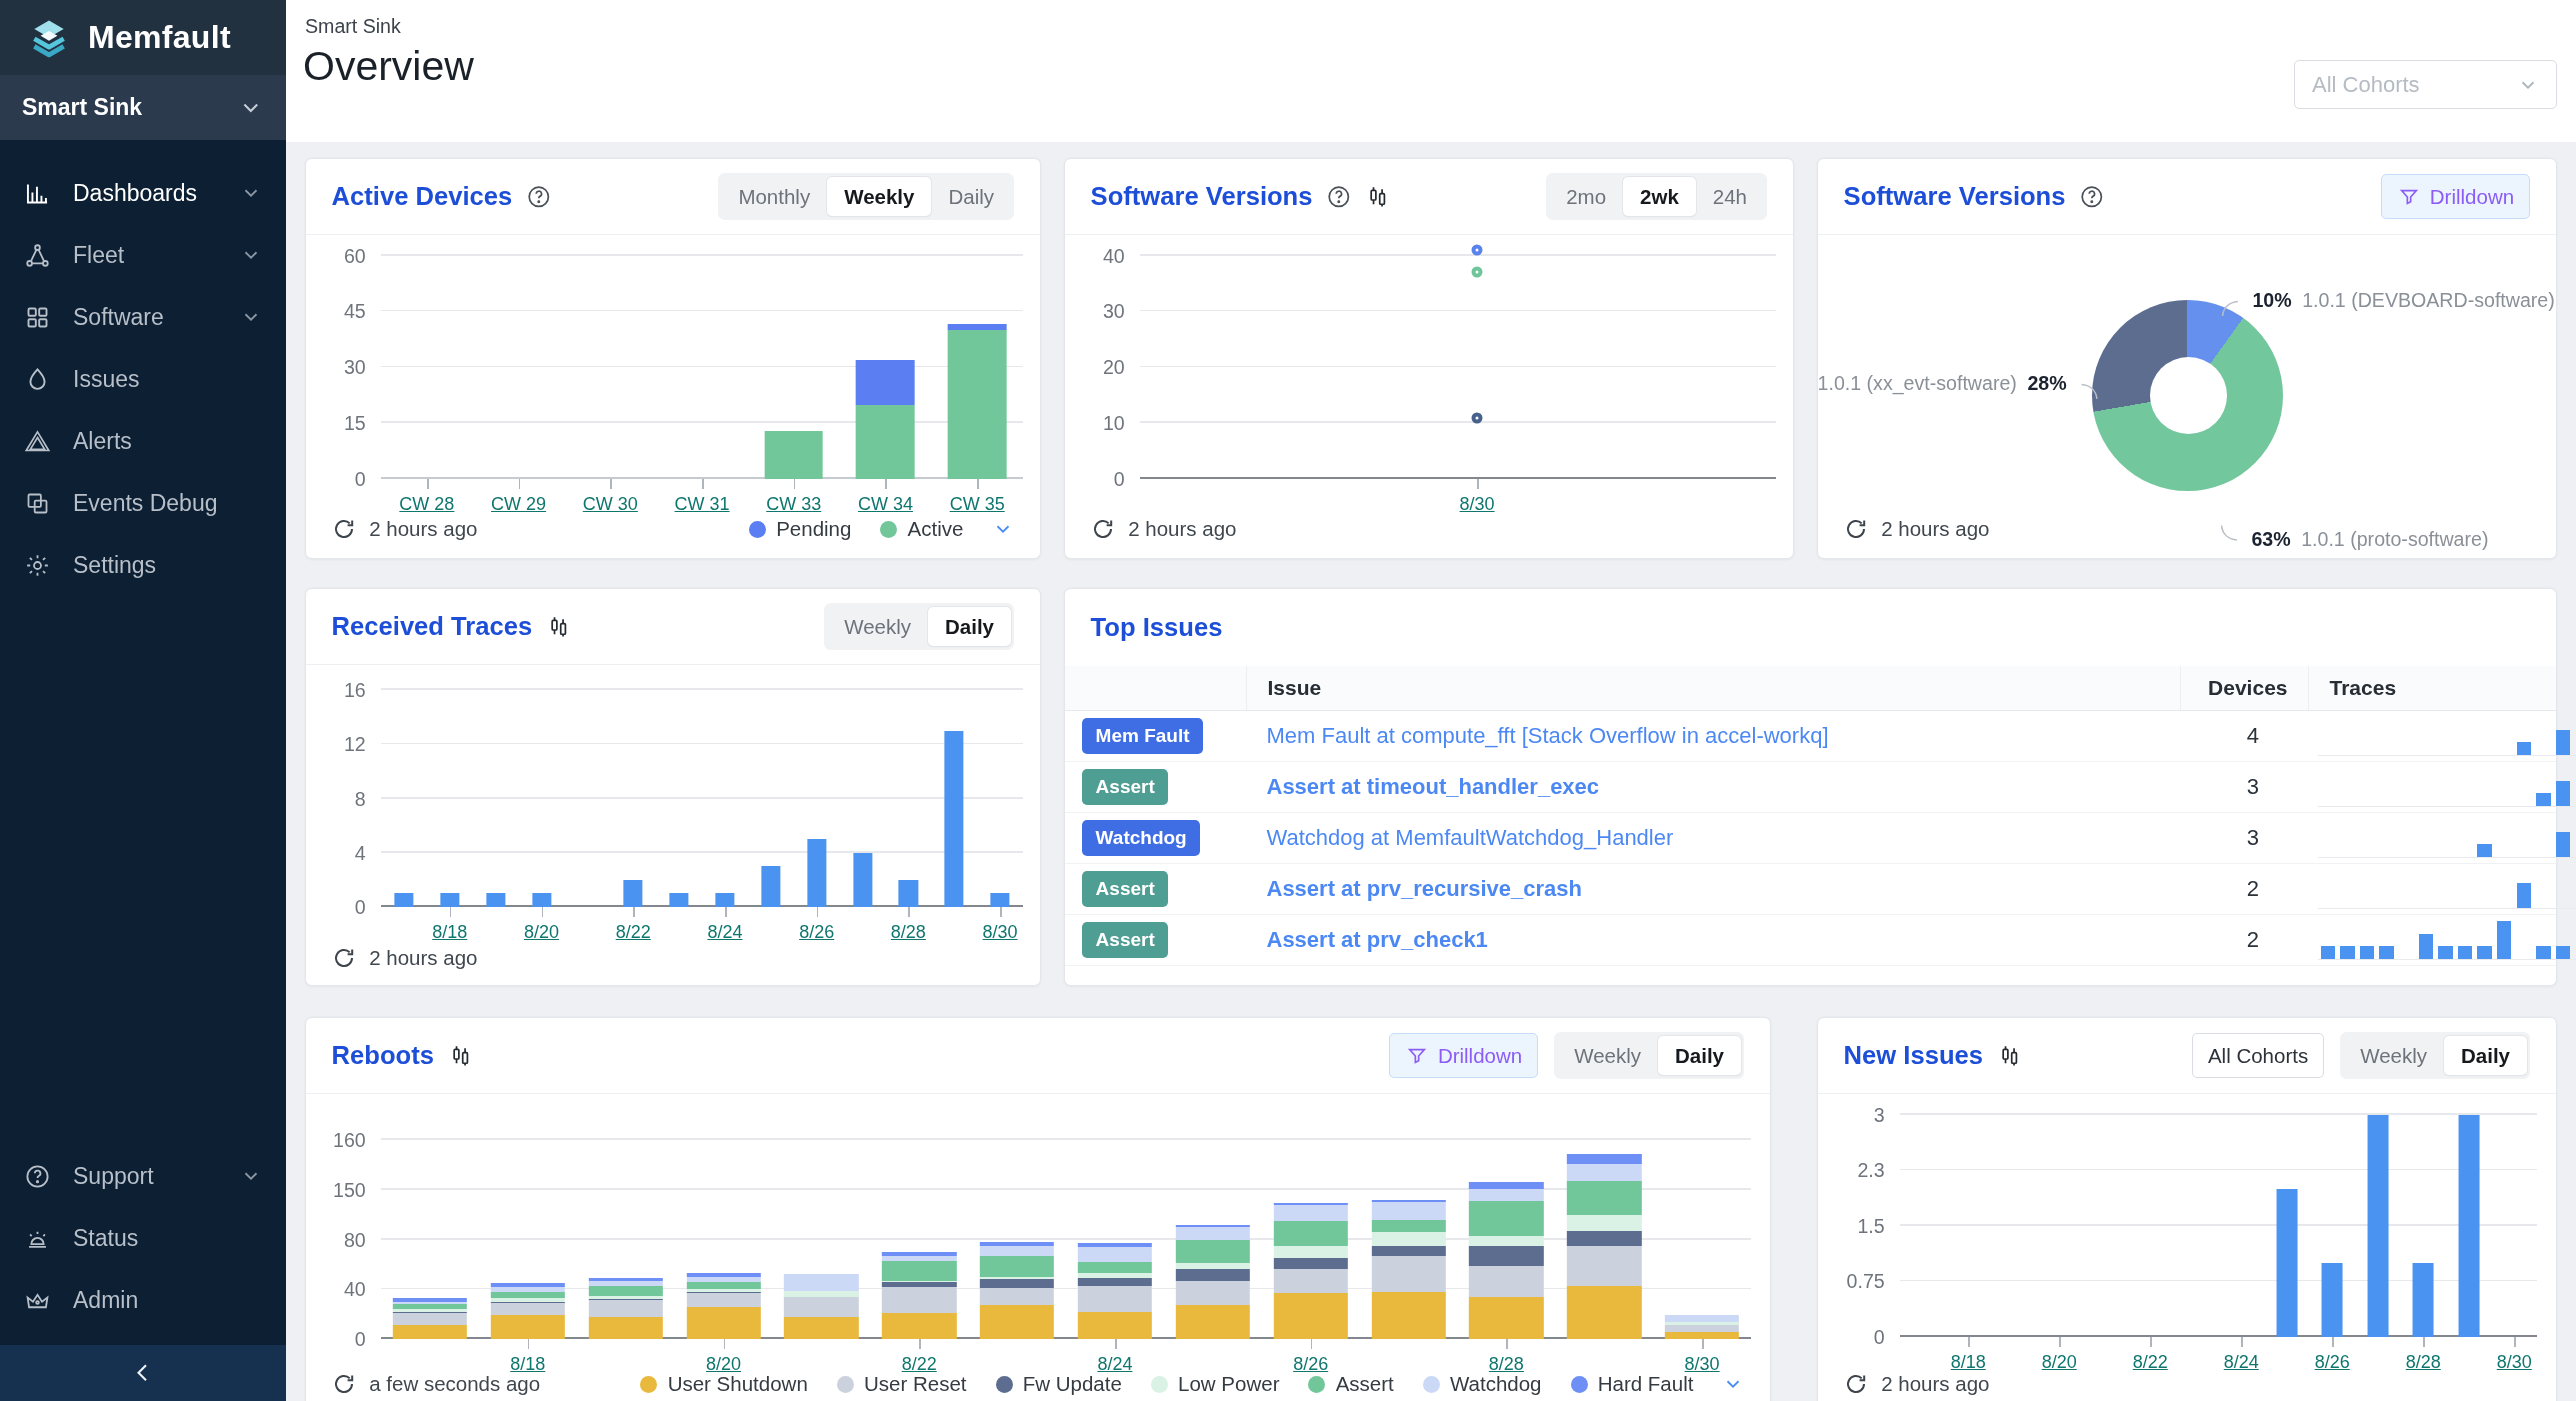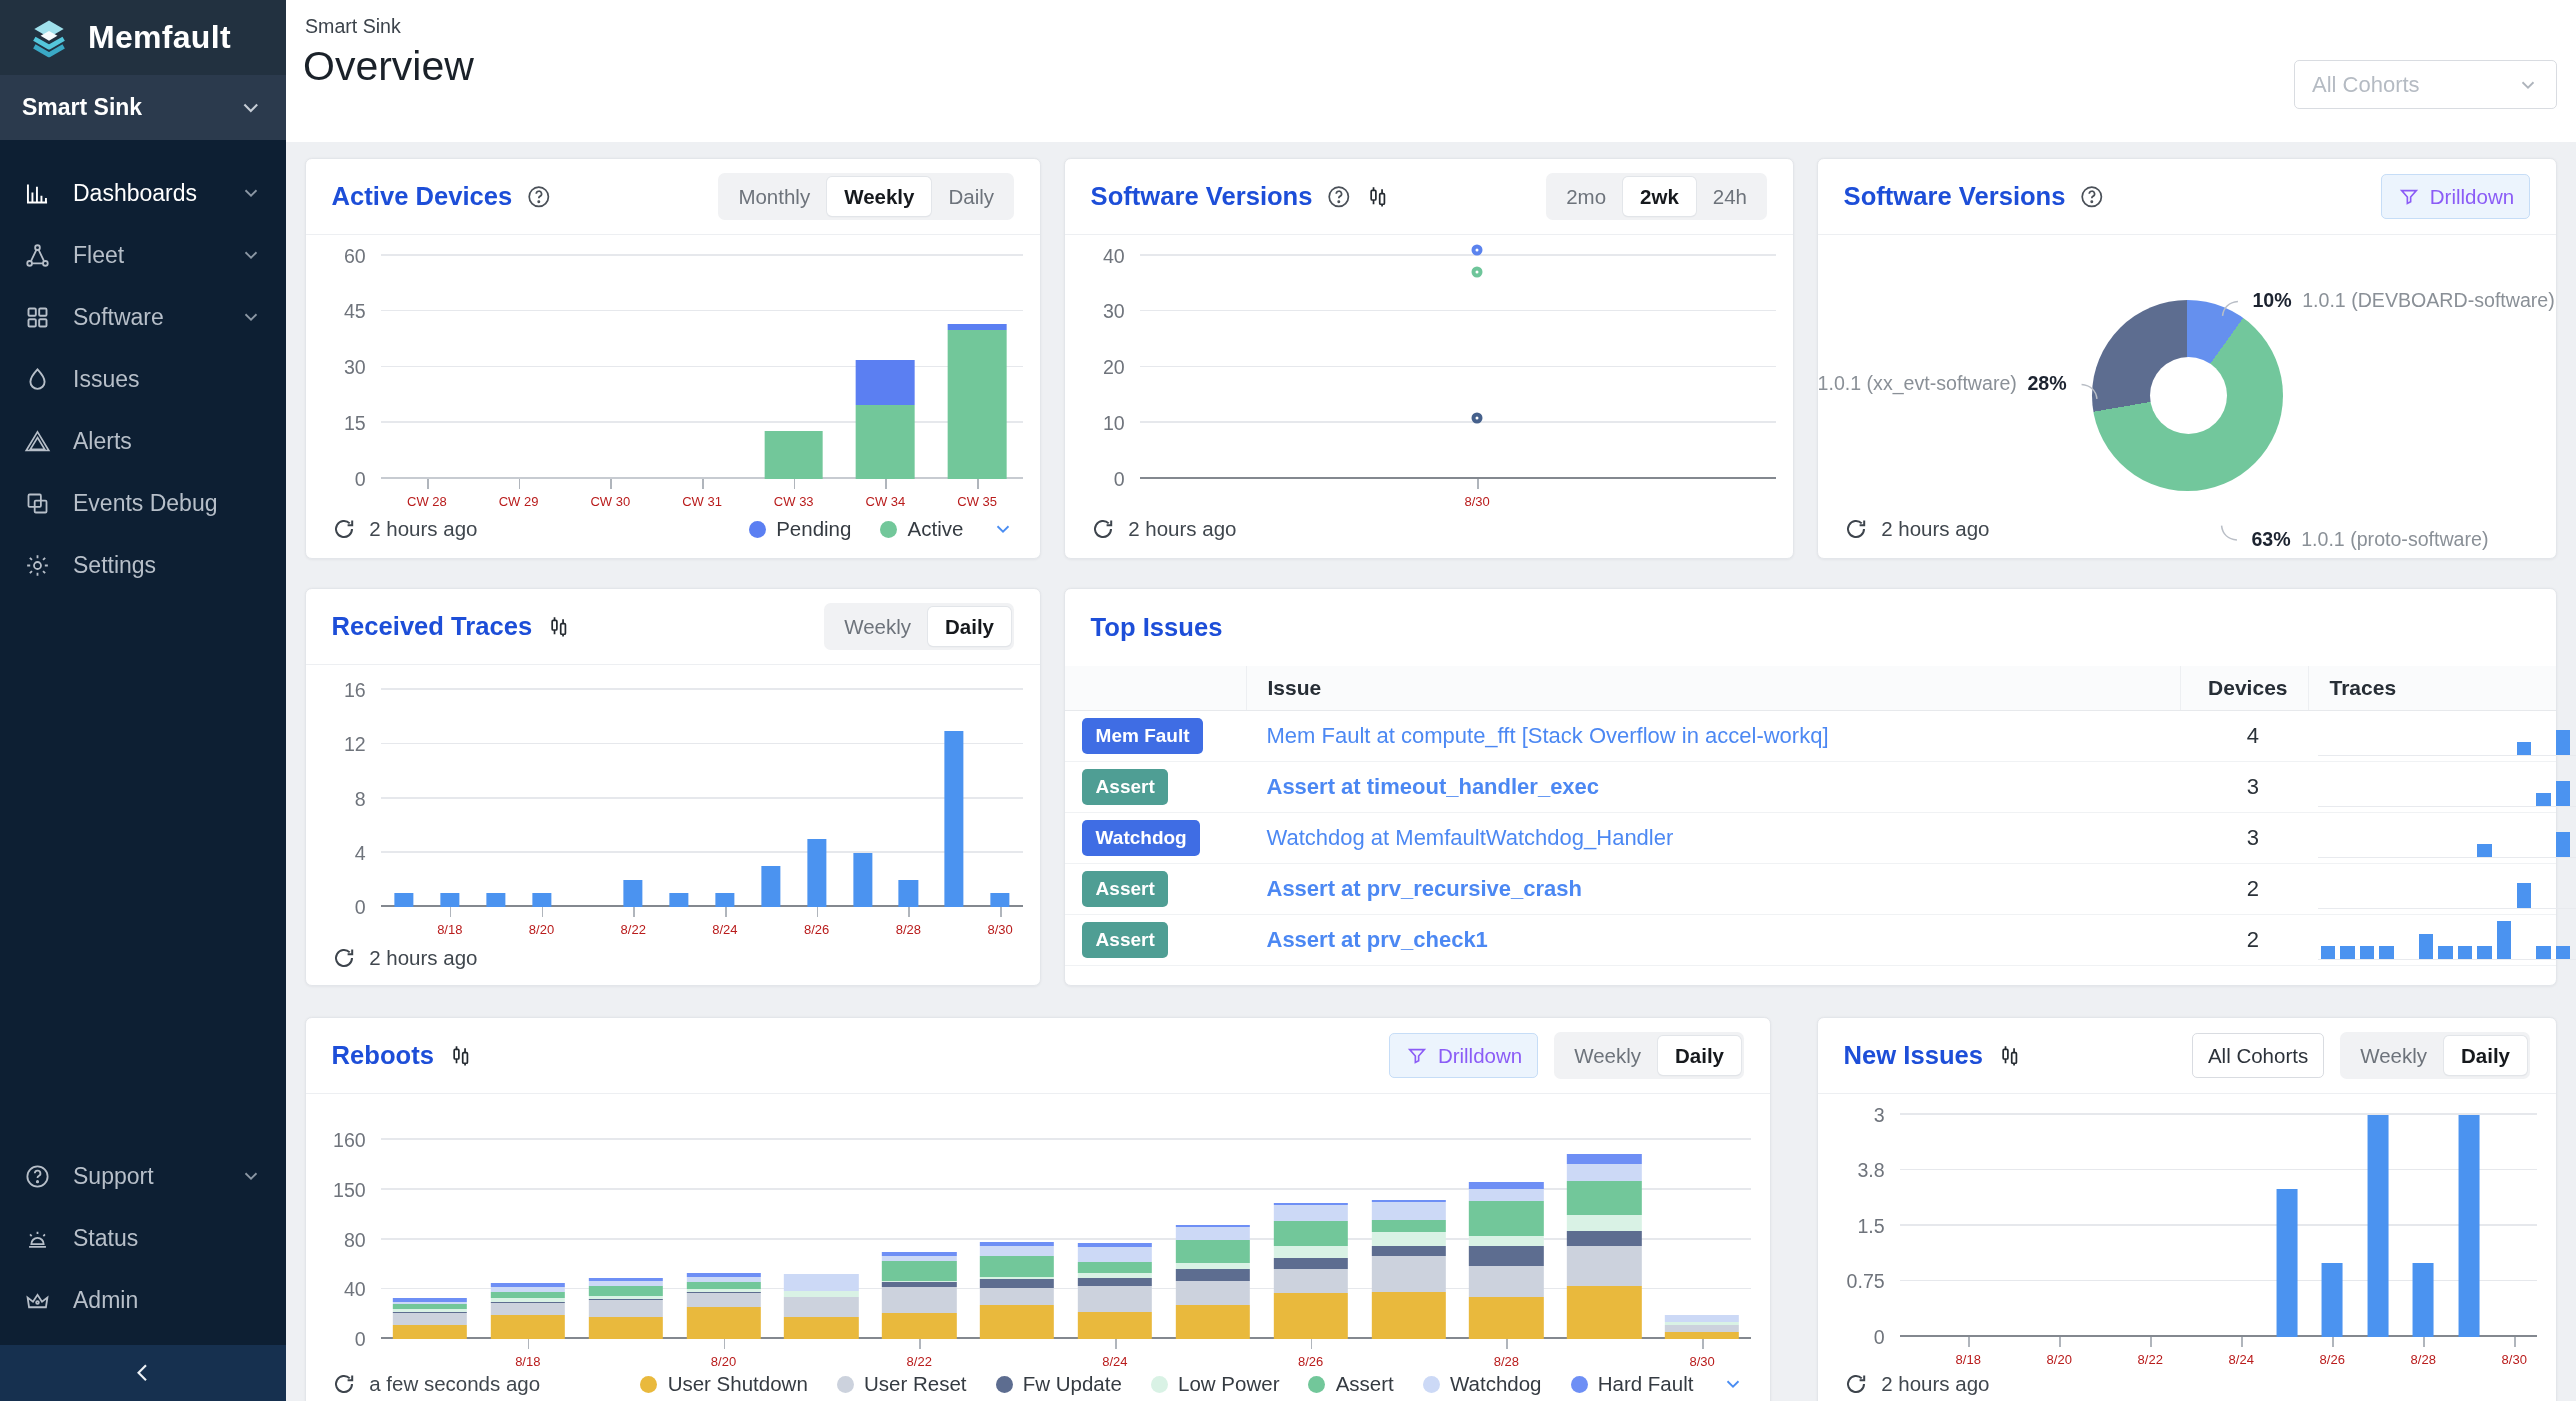--- a/index.html
+++ b/index.html
@@ -63,21 +63,21 @@
   .dark-zero .gridline.zero{background:#83888f;}
   .ylabel{position:absolute;right:calc(100% + 15.3px);transform:translateY(50%);
     font-size:19.6px;color:#6f747c;white-space:nowrap;}
   .bars{position:absolute;left:0;right:0;top:0;bottom:0;display:flex;}
   .slot{flex:1;position:relative;height:100%;}
   .stack{position:absolute;bottom:0;left:50%;transform:translateX(-50%);height:100%;
     display:flex;flex-direction:column-reverse;}
   .seg-block{flex:none;}
   .tick{position:absolute;top:100%;left:50%;width:1.7px;height:10.2px;background:#b0b5bc;}
   .xlabel{position:absolute;top:calc(100% + 15.3px);left:50%;transform:translateX(-50%);
-    font-size:13px;color:#b91c1c;white-space:nowrap;}
+    font-size:18px;color:#0f766e;white-space:nowrap;text-decoration:underline;}
   .point{position:absolute;width:11px;height:11px;border-radius:50%;background:#fff;
     border:4.3px solid #888;transform:translate(-50%,50%);}
   .card-footer{position:absolute;left:25.6px;right:25.6px;display:flex;align-items:center;gap:13.6px;}
   .refresh-icon{width:24px;height:24px;color:#3d444c;display:inline-flex;cursor:pointer;}
   .refresh-icon svg{width:100%;height:100%;}
   .refresh-text{font-size:20.5px;color:#40474e;}
   .legend{margin-left:auto;display:flex;align-items:center;gap:29px;}
   .legend-item{display:flex;align-items:center;gap:10.2px;font-size:20.5px;color:#353b42;white-space:nowrap;}
   .legend-dot{width:17px;height:17px;border-radius:50%;flex:none;}
   .legend-expand{width:22px;height:22px;color:#4a8df2;display:inline-flex;cursor:pointer;}
@@ -1136,21 +1136,21 @@
     </div>
     <div class="card-body">
       <div class="plot dark-zero" id="plot-ni" style="left:82px;right:19px;top:19.6px;bottom:71px;">
           <div class="gridline zero" style="bottom: 0%;"></div>
           <div class="ylabel" style="bottom: 0%;">0</div>
           <div class="gridline" style="bottom: 25%;"></div>
           <div class="ylabel" style="bottom: 25%;">0.75</div>
           <div class="gridline" style="bottom: 50%;"></div>
           <div class="ylabel" style="bottom: 50%;">1.5</div>
           <div class="gridline" style="bottom: 75%;"></div>
-          <div class="ylabel" style="bottom: 75%;">3.8</div>
+          <div class="ylabel" style="bottom: 75%;">2.3</div>
           <div class="gridline" style="bottom: 100%;"></div>
           <div class="ylabel" style="bottom: 100%;">3</div>
           <div class="bars">
             <div class="slot">
               <div class="stack" style="width: 46%;"></div>
             </div>
             <div class="slot">
               <div class="stack" style="width: 46%;"></div>
               <div class="tick"></div>
               <div class="xlabel">8/18</div>

